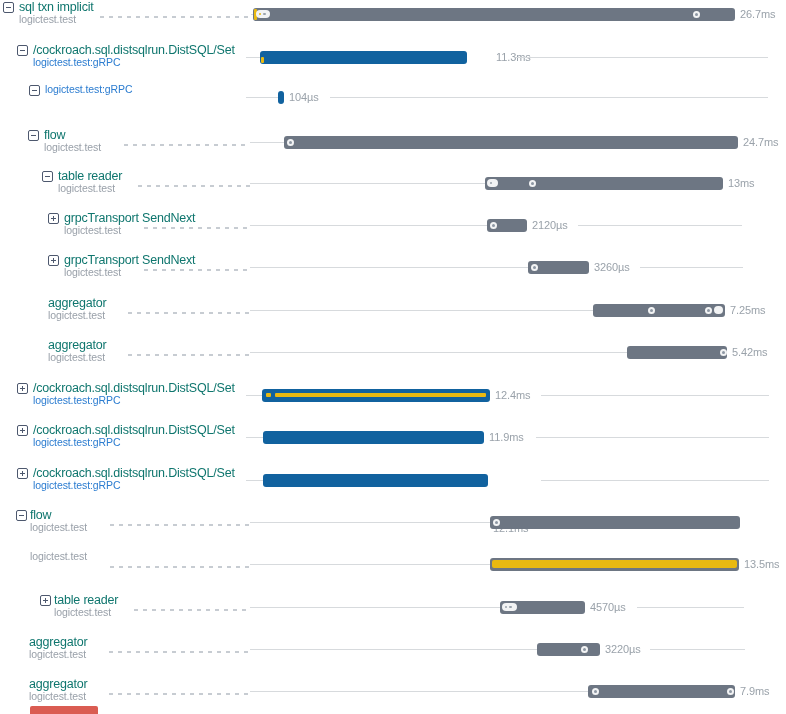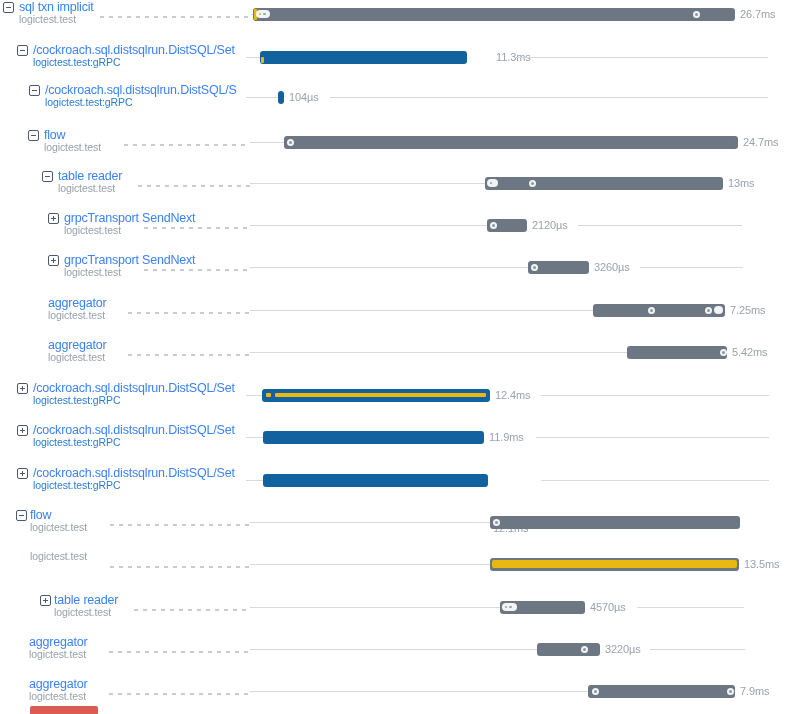--- a/index.html
+++ b/index.html
@@ -11,21 +11,21 @@
     font-family:"Liberation Sans", sans-serif;
   }
   .row{position:absolute;left:0;width:786px;height:1px;overflow:visible;}
   .expander{
     position:absolute;width:11px;height:11px;box-sizing:border-box;
     border:1px solid #4d586e;border-radius:2px;background:#fff;cursor:pointer;
   }
   .expander .h{position:absolute;left:2px;right:2px;top:50%;height:1.4px;margin-top:-0.7px;background:#4d586e;}
   .expander .v{position:absolute;top:2px;bottom:2px;left:50%;width:1.4px;margin-left:-0.7px;background:#4d586e;}
   .lbl{position:absolute;white-space:nowrap;overflow:hidden;}
-  .lbl .name{display:block;font-size:12.5px;line-height:13px;color:#3b82f6;letter-spacing:-0.2px;}
+  .lbl .name{display:block;font-size:12.5px;line-height:13px;color:#0f766e;letter-spacing:-0.2px;}
   .lbl .sub{display:block;font-size:10.5px;line-height:11px;color:#99a0a9;letter-spacing:-0.1px;}
   .lbl .sub.blue{color:#2b7cd0;}
   .dots{position:absolute;height:1.6px;
     background:repeating-linear-gradient(90deg,#c7ccd2 0 4px,transparent 4px 9px);}
   .guide{position:absolute;height:1.2px;background:#d7dadd;}
   .bar{position:absolute;height:13px;border-radius:3px;box-sizing:border-box;cursor:pointer;}
   .bar.gray{background:#6d7683;}
   .bar.blue{background:#11629f;}
   .bar.yellowfill{background:#6d7683;}
   .bar .yfill{position:absolute;left:2px;right:2px;top:2.5px;bottom:2.5px;background:#e9b911;border-radius:2px;}
@@ -79,21 +79,20 @@
         <div class="sliver" style="left: 1px; top: 6px; width: 2.5px; height: 6px;"></div>
       </div>
       <div class="dur" style="left: 496px; top: -6.5px;">11.3ms</div>
       <div class="guide" style="left: 516px; width: 252px; top: -0.5px;"></div>
     </div>
     <div class="row" style="top: 97px;">
       <div class="expander" style="left: 29px; top: -12px;">
         <div class="h"></div>
       </div>
       <div class="lbl" style="left: 45px; top: -13px; width: 205px;">
-        <span class="name">/cockroach.sql.distsqlrun.DistSQL/S</span>
         <span class="sub blue">logictest.test:gRPC</span>
       </div>
       <div class="guide" style="left: 246px; width: 32px; top: -0.5px;"></div>
       <div class="bar blue" style="left: 278px; width: 6px; top: -6.5px;"></div>
       <div class="dur" style="left: 289px; top: -6.5px;">104µs</div>
       <div class="guide" style="left: 330px; width: 438px; top: -0.5px;"></div>
     </div>
     <div class="row" style="top: 142px;">
       <div class="expander" style="left: 28px; top: -12px;">
         <div class="h"></div>

